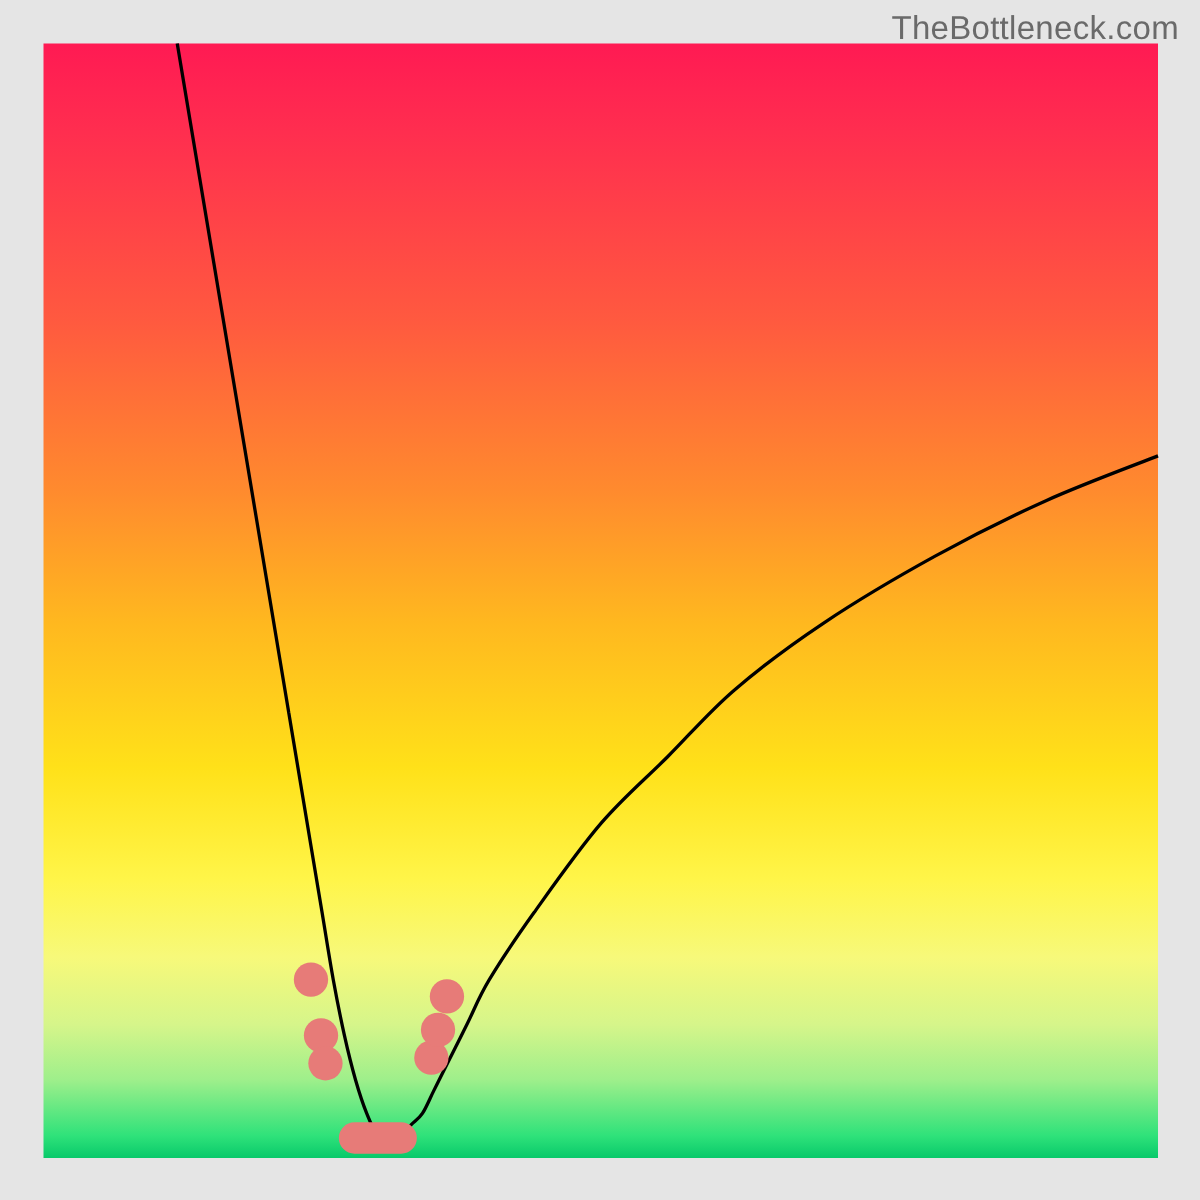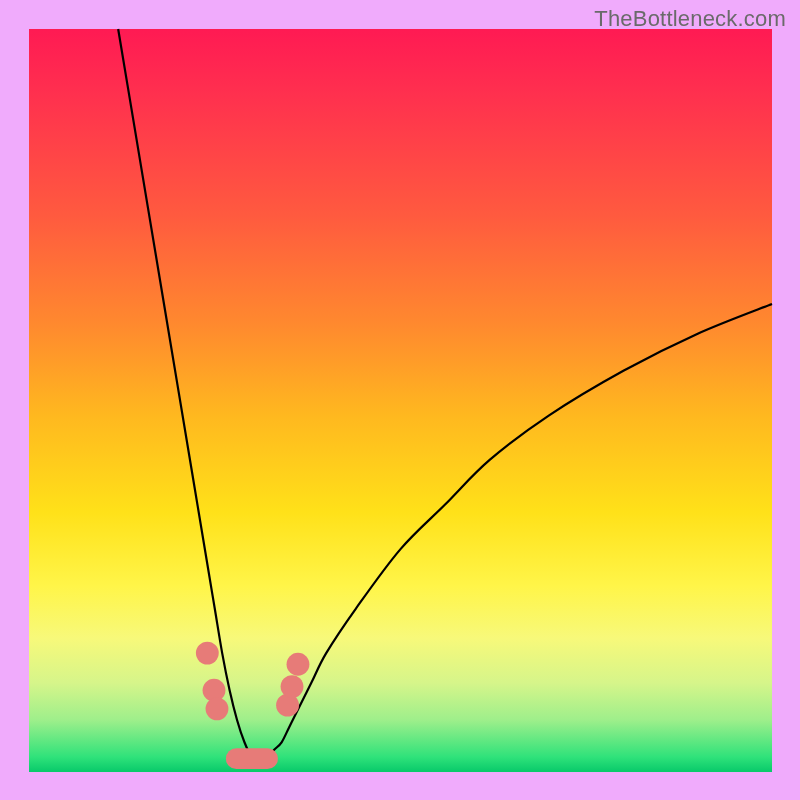--- a/index.html
+++ b/index.html
@@ -8,21 +8,21 @@
     width: 800px;
     height: 800px;
     background: #000;
     overflow: hidden;
     font-family: Arial, Helvetica, sans-serif;
   }
   .stage {
     position: relative;
     width: 800px;
     height: 800px;
-    background: #f0abfc;
+    background: #e5e5e5;
     text-align: center;
   }
   .plot {
     position: absolute;
     left: 29px;
     top: 29px;
     width: 743px;
     height: 743px;
     
     background: linear-gradient(

